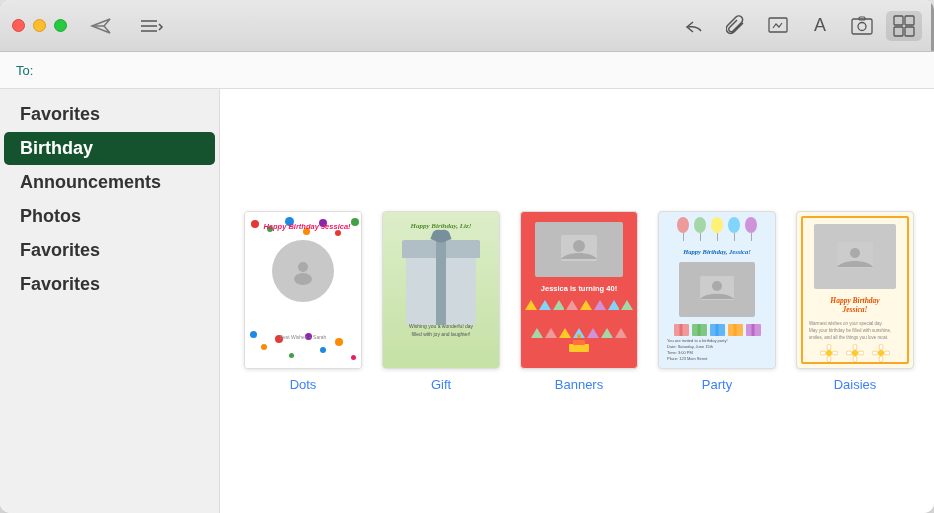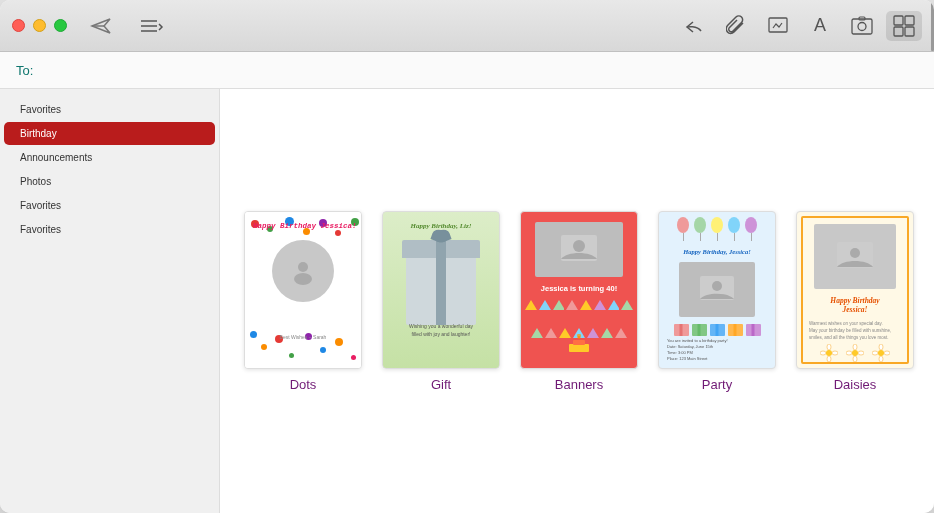--- a/index.html
+++ b/index.html
@@ -115,28 +115,29 @@
     .sidebar {
       width: 220px;
       background: #f0f0f0;
       border-right: 1px solid #ddd;
       padding: 8px 0;
       flex-shrink: 0;
       overflow-y: auto;
     }
     .sidebar-item {
       padding: 6px 16px;
-      font-size: 10px;
+      font-size: 18px;
       color: #333;
       cursor: pointer;
       border-radius: 5px;
       margin: 1px 4px;
+      font-weight: bold;
     }
     .sidebar-item.active {
-      background: #b91c1c;
+      background: #14532d;
       color: white;
     }
 
     
     .templates-area {
       flex: 1;
       background: white;
       padding: 20px 24px;
       overflow-x: auto;
       overflow-y: hidden;
@@ -159,21 +160,21 @@
       width: 118px;
       height: 158px;
       border-radius: 4px;
       border: 1px solid #ddd;
       overflow: hidden;
       box-shadow: 0 1px 4px rgba(0,0,0,0.12);
       position: relative;
     }
     .template-label {
       font-size: 13px;
-      color: #701a75;
+      color: #3b82f6;
       text-align: center;
     }
 
     
     .tpl-dots {
       background: white;
       position: relative;
     }
     .dot {
       position: absolute;
@@ -275,21 +276,21 @@
             <div style="position:absolute;inset:0;background:white;"></div>
 
             <div class="dot" style="width:8px;height:8px;background:#e53935;top:8px;left:6px;"></div>
             <div class="dot" style="width:6px;height:6px;background:#43a047;top:14px;left:22px;"></div>
             <div class="dot" style="width:9px;height:9px;background:#1e88e5;top:5px;left:40px;"></div>
             <div class="dot" style="width:7px;height:7px;background:#fb8c00;top:16px;left:58px;"></div>
             <div class="dot" style="width:8px;height:8px;background:#8e24aa;top:7px;left:74px;"></div>
             <div class="dot" style="width:6px;height:6px;background:#e53935;top:18px;left:90px;"></div>
             <div class="dot" style="width:8px;height:8px;background:#43a047;top:6px;left:106px;"></div>
 
-            <div style="position:absolute;top:10px;left:8px;right:0;font-size:7.5px;color:#e91e63;font-style:italic;font-weight:bold;font-family:Liberation Mono, monospace;">Happy Birthday Jessica!</div>
+            <div style="position:absolute;top:10px;left:8px;right:0;text-align:center;font-size:7.5px;color:#e91e63;font-style:italic;font-weight:bold;font-family:Liberation Sans, sans-serif;">Happy Birthday Jessica!</div>
 
             <div style="position:absolute;top:28px;left:50%;transform:translateX(-50%);width:62px;height:62px;border-radius:50%;background:#c8c8c8;display:flex;align-items:center;justify-content:center;">
               <svg width="28" height="28" viewBox="0 0 28 28" fill="none">
                   <circle cx="14" cy="10" r="5" fill="#aaa"></circle>
                   <ellipse cx="14" cy="22" rx="9" ry="6" fill="#aaa"></ellipse>
                 </svg>
             </div>
 
             <div class="dot" style="width:7px;height:7px;background:#1e88e5;bottom:30px;left:5px;"></div>
             <div class="dot" style="width:6px;height:6px;background:#fb8c00;bottom:18px;left:16px;"></div>

